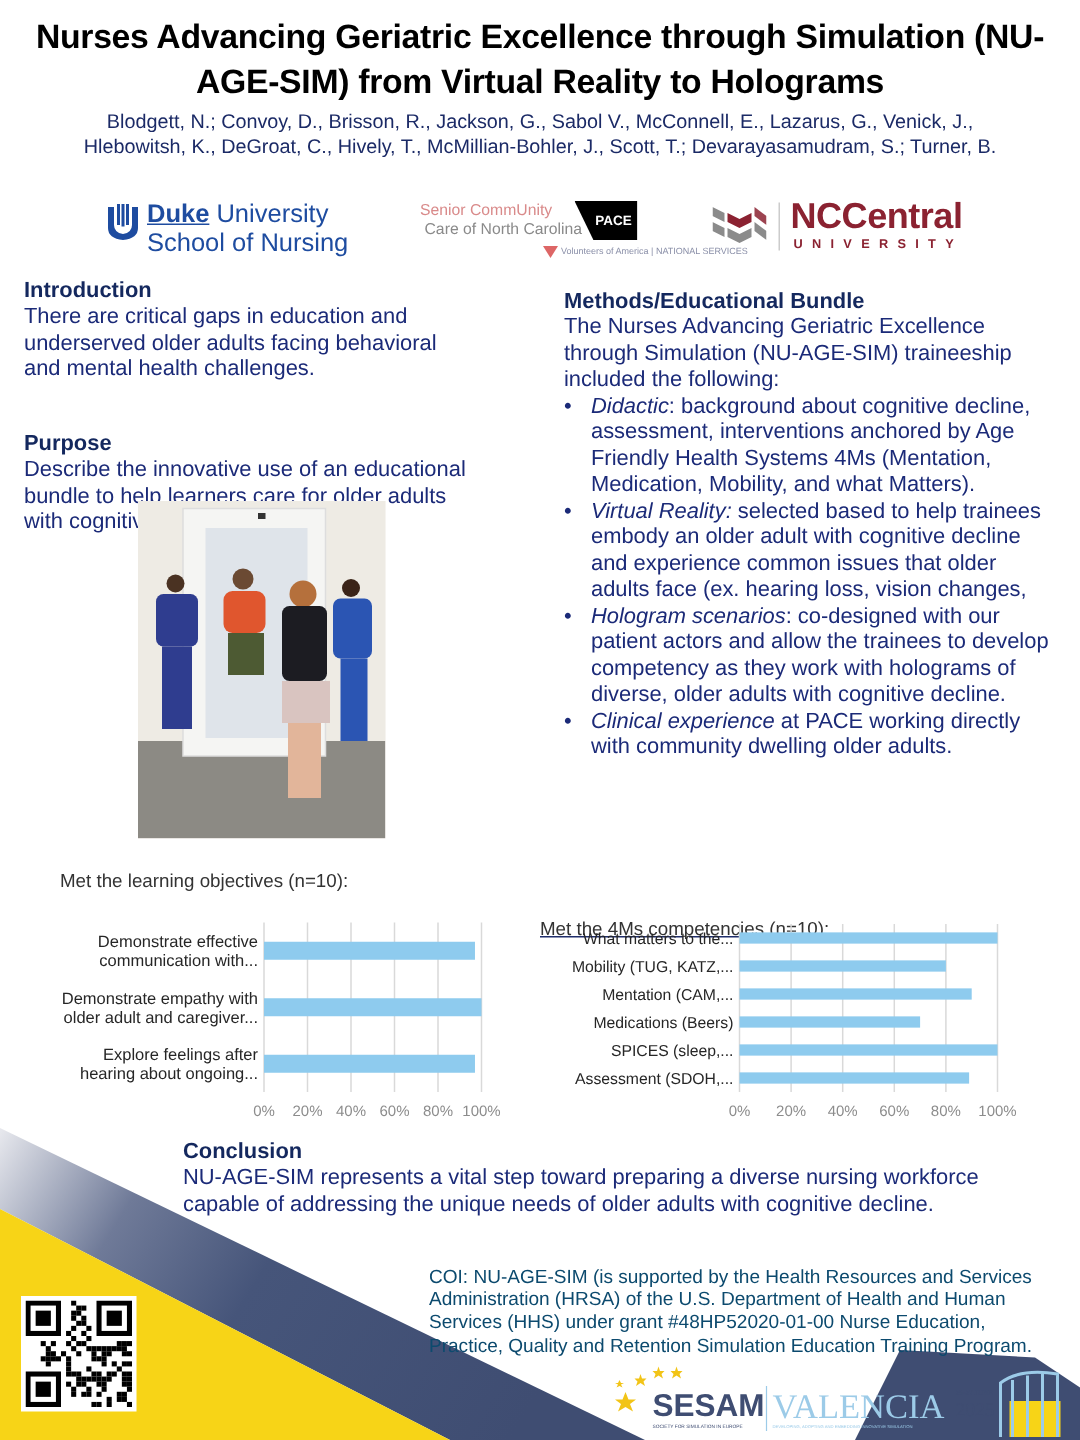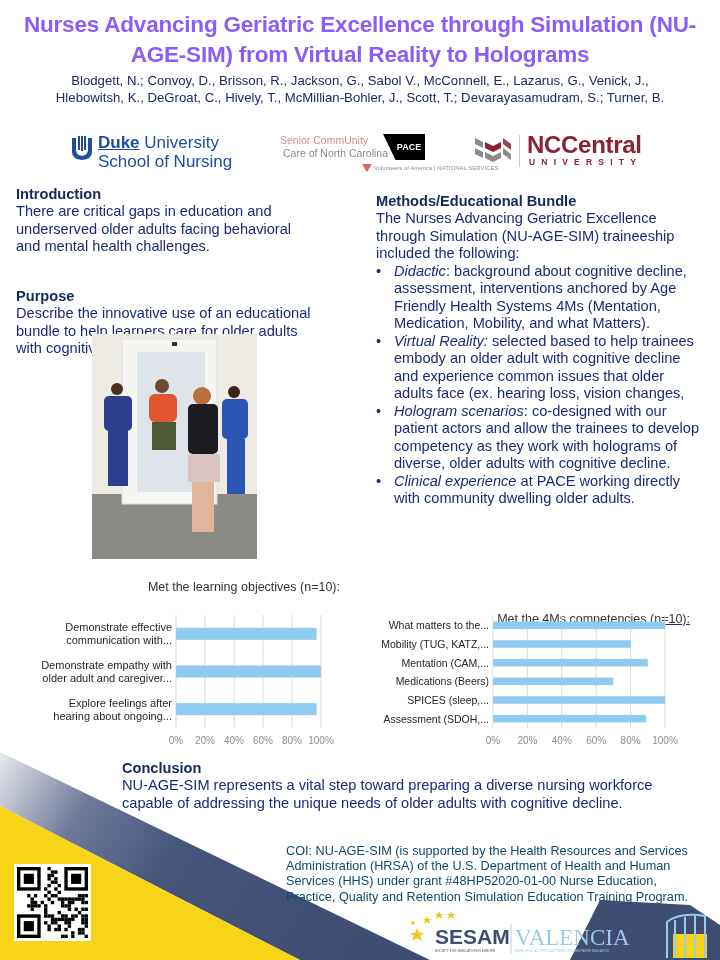--- a/index.html
+++ b/index.html
@@ -1,18 +1,18 @@
 <!DOCTYPE html>
 <html><head>
 <meta charset="utf-8">
 <style>
   html, body { margin: 0; padding: 0; }
   body { width: 720px; height: 960px; position: relative; overflow: hidden; background: #ffffff; font-family: "Liberation Sans", sans-serif; color: #1f2d6b; }
   .abs { position: absolute; }
-  .title { left: 0; top: 10px; width: 720px; text-align: center; font-family: "Liberation Sans", sans-serif; font-weight: bold; font-size: 22.5px; line-height: 30px; color: #8b5cf6; letter-spacing: -0.2px; }
+  .title { left: 0; top: 10px; width: 720px; text-align: center; font-family: "Liberation Sans", sans-serif; font-weight: bold; font-size: 22.5px; line-height: 30px; color: #000000; letter-spacing: -0.2px; }
   .authors { left: 0; top: 72px; width: 720px; text-align: center; font-size: 13.2px; line-height: 17px; color: #1b2a66; }
   
   .logo-duke { left: 72px; top: 133px; width: 180px; height: 44px; }
   .duke-mark { position: absolute; left: 0; top: 3px; width: 20px; height: 24px; }
   .duke-text { position: absolute; left: 26px; top: 0; font-size: 17px; line-height: 19px; color: #1e4ca0; }
   .duke-text b { font-weight: bold; text-decoration: underline; }
   .logo-pace { left: 280px; top: 134px; width: 150px; height: 46px; }
   .pace-l1 { position: absolute; left: 0; top: 0; font-size: 10.5px; color: #d98a8a; white-space: nowrap; }
   .pace-l2 { position: absolute; left: 3px; top: 13px; font-size: 10.5px; color: #8a8a8a; white-space: nowrap; }
   .pace-badge { position: absolute; left: 103px; top: 0; width: 42px; height: 26px; background: #000000; color: #fff; font-size: 9px; font-weight: bold; display: flex; align-items: center; justify-content: center; clip-path: polygon(0 0, 100% 0, 100% 100%, 30% 100%); }
@@ -27,21 +27,21 @@
   .h2 { font-weight: bold; font-size: 14.6px; line-height: 17px; color: #14285e; }
   .body-txt { font-size: 14.6px; line-height: 17.5px; color: #1b2a78; }
   .intro { left: 16px; top: 186px; width: 330px; }
   .purpose { left: 16px; top: 288px; width: 330px; }
   .methods { left: 376px; top: 193px; width: 355px; }
   .methods ul { margin: 0; padding: 0; list-style: none; }
   .methods li { position: relative; padding-left: 18px; }
   .methods li .bullet { position: absolute; left: 0; top: 0; }
   .photo { left: 92px; top: 334px; width: 165px; height: 225px; overflow: hidden; background: #efece6; }
   
-  .chart-title { font-size: 12.5px; color: #333; text-align: right; }
+  .chart-title { font-size: 12.5px; color: #333; text-align: left; }
   .chart-svg { position: absolute; }
   .conclusion { left: 122px; top: 760px; width: 590px; }
   .coi { left: 286px; top: 844px; width: 430px; font-size: 12.7px; line-height: 15.2px; color: #0c4a6e; z-index: 3; }
   .decor { left: 0; top: 0; width: 720px; height: 960px; z-index: 1; pointer-events: none; }
   .qr { left: 14px; top: 864px; width: 77px; height: 77px; background: #fff; z-index: 2; padding: 3px; box-sizing: border-box; }
   .sesam { left: 405px; top: 902px; width: 315px; height: 58px; z-index: 2; }
   .content { z-index: 3; }
 </style>
 </head>
 <body>

